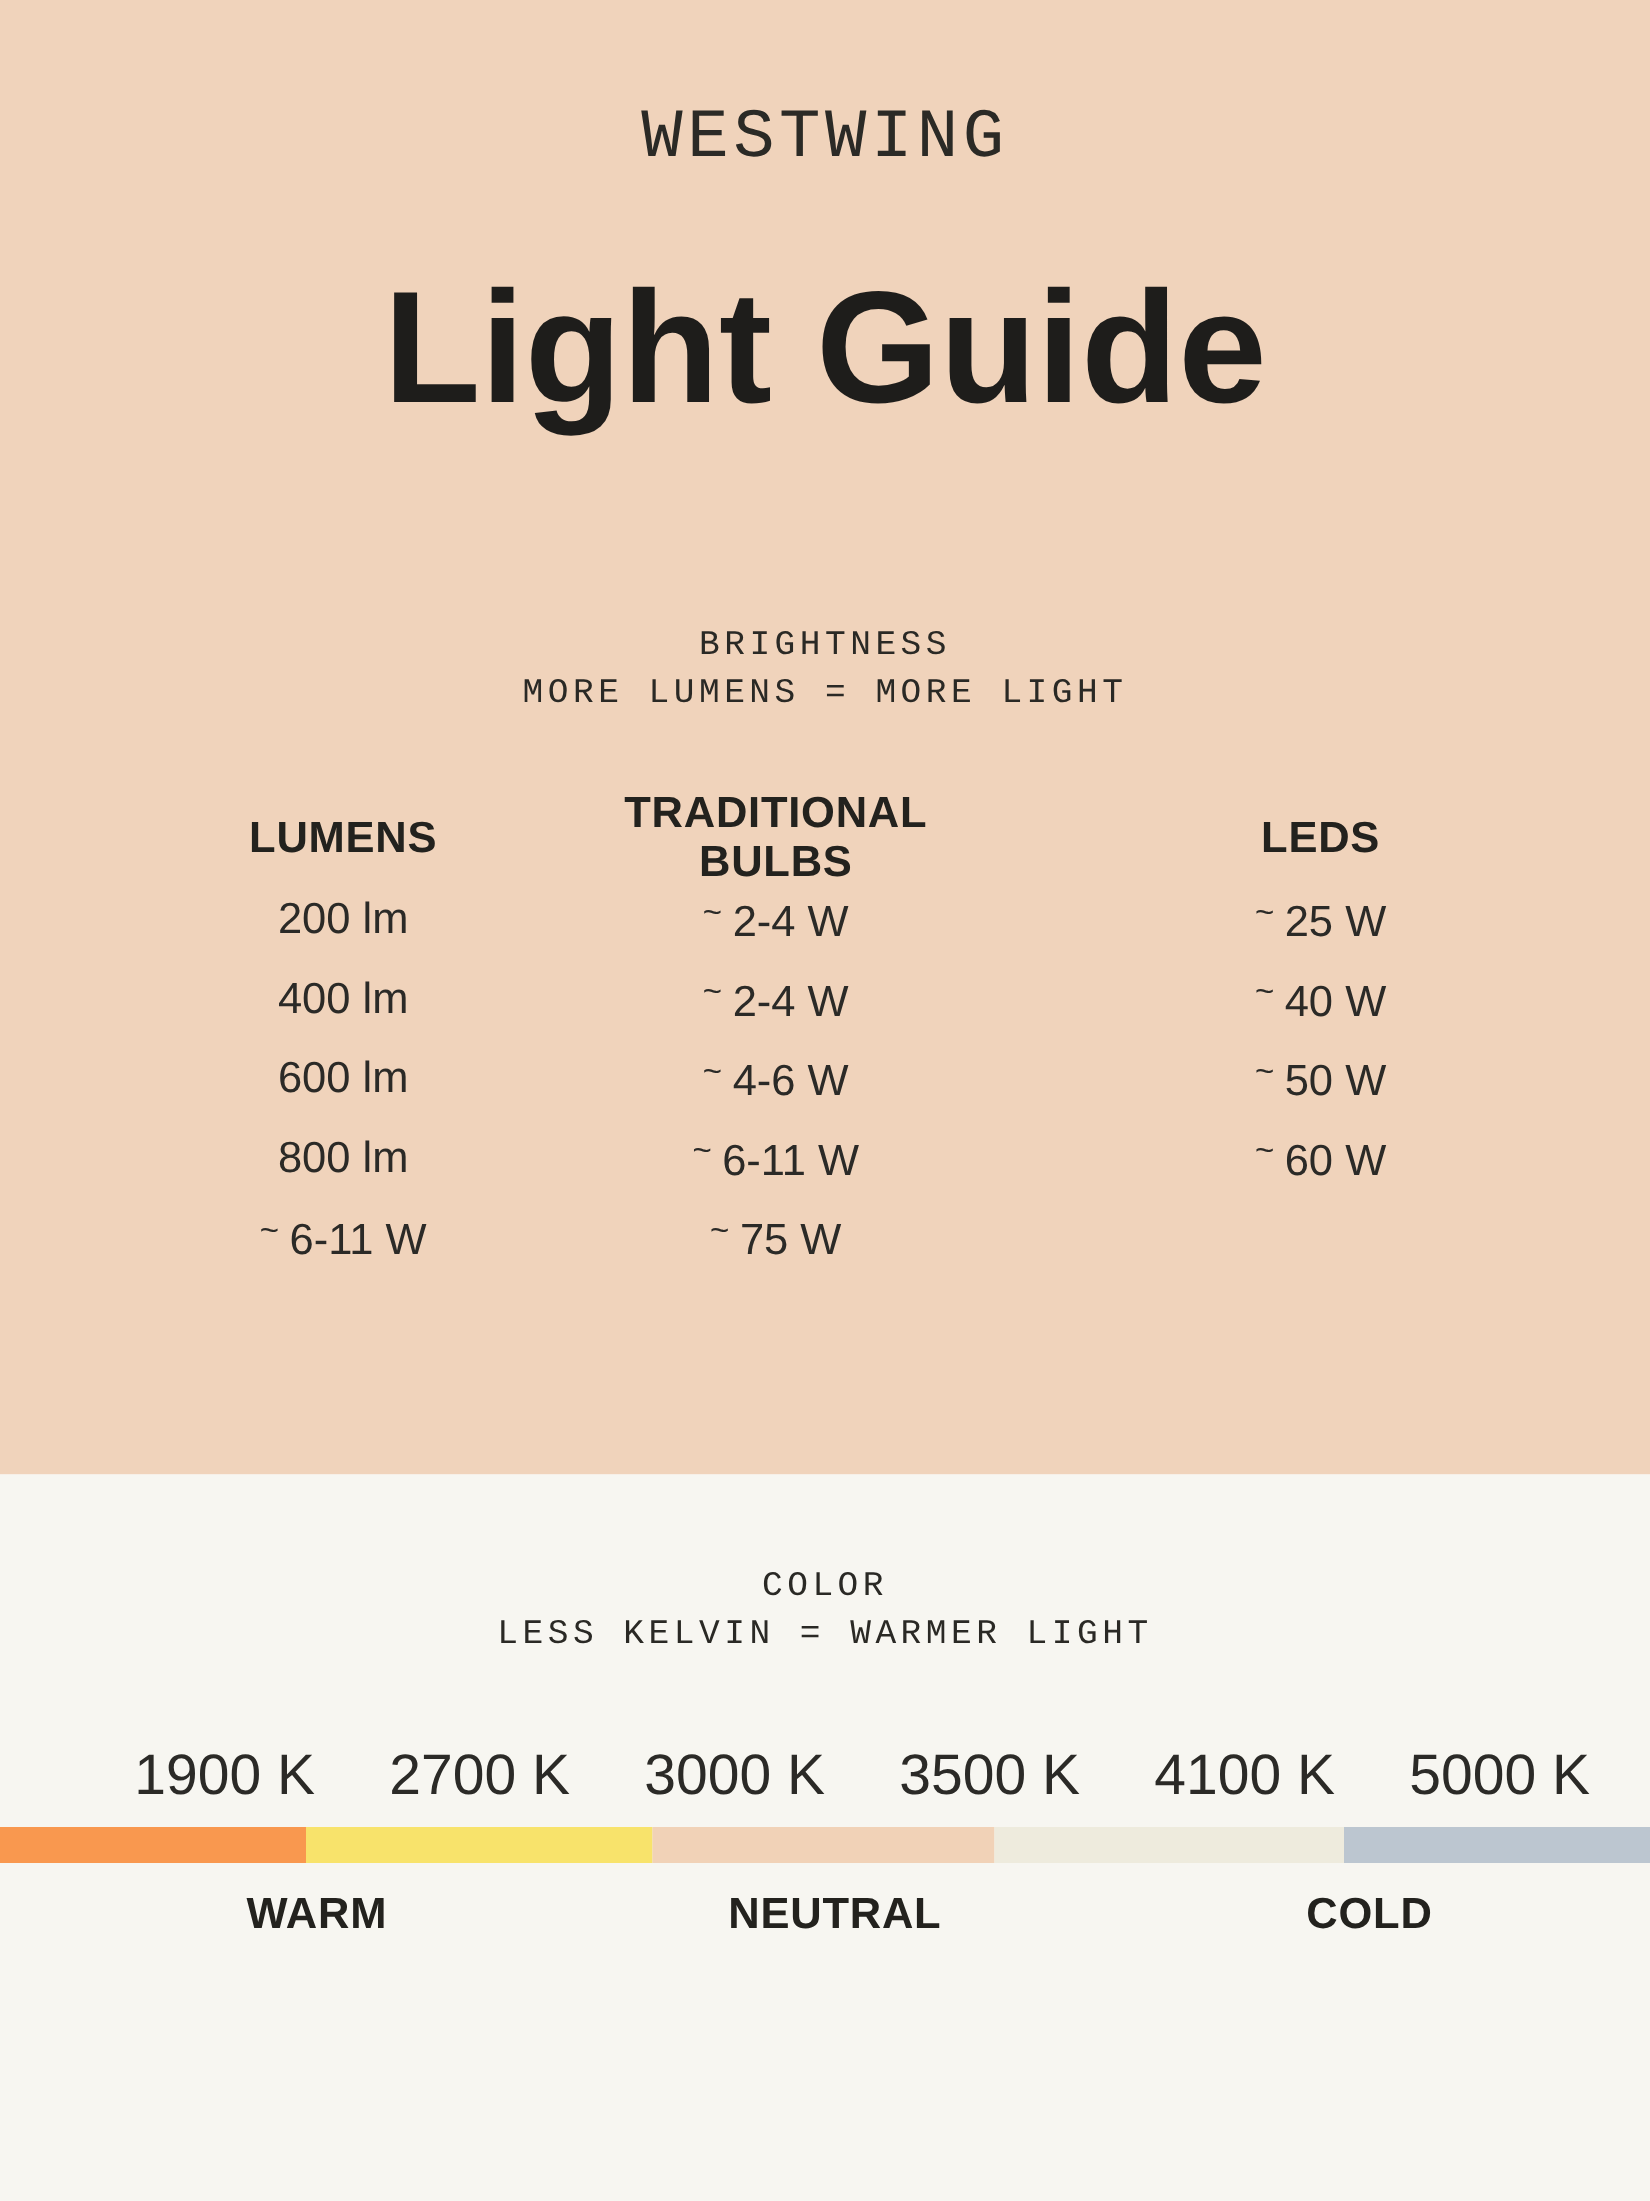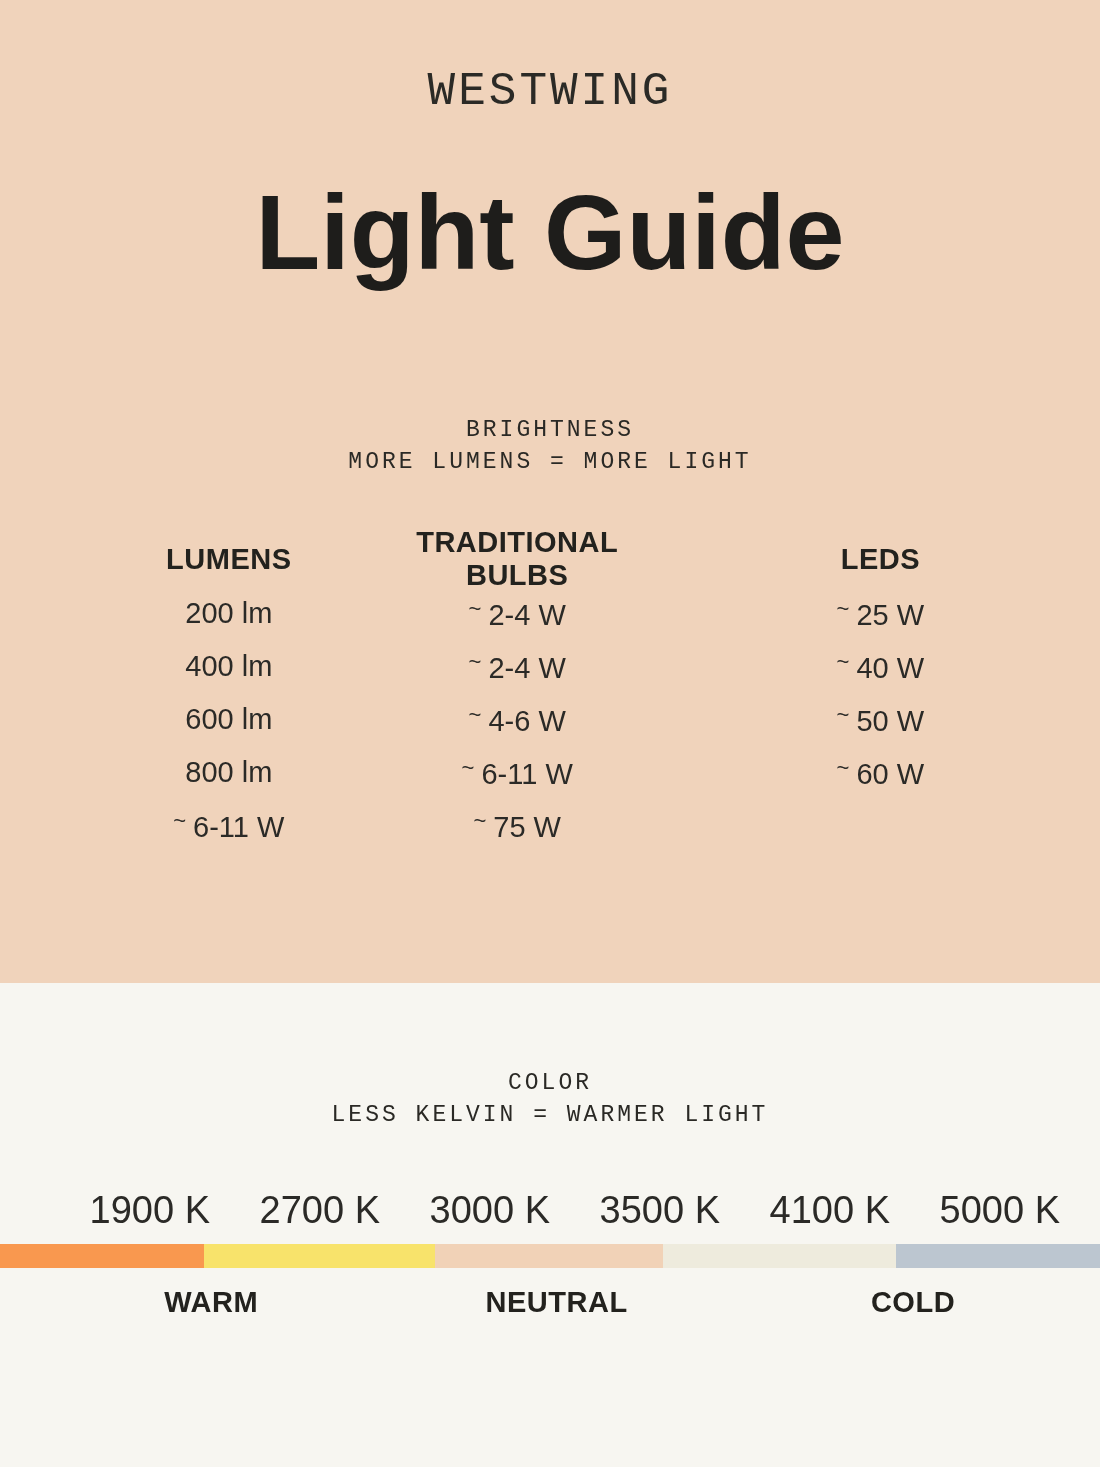--- a/index.html
+++ b/index.html
@@ -62,21 +62,21 @@
     margin-right: 7px;
     color: #2b2a27;
   }
 
   
   .section-bottom {
     width: 1100px; height: 484px;
     background: #f7f6f1;
     text-align: center;
   }
-  .section-bottom .mono-block { margin: 0; padding-top: 84px; }
+  .section-bottom .mono-block { margin: 0; padding-top: 58px; }
 
   .kelvin-row {
     width: 1020px;
     margin: 58px auto 0 auto;
     display: flex;
   }
   .kelvin-row > div {
     flex: 1;
     font-size: 38px;
     color: #2b2a27;

